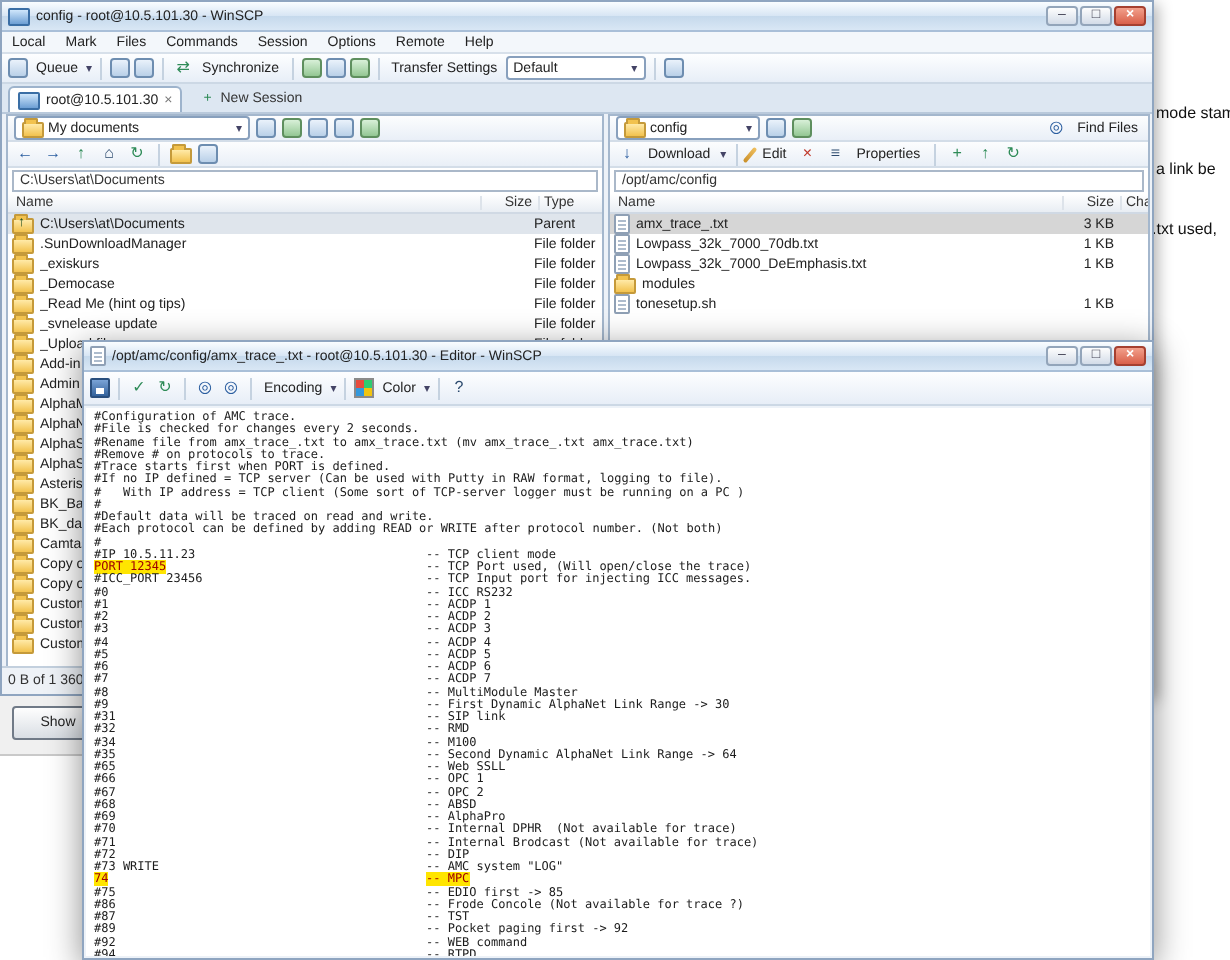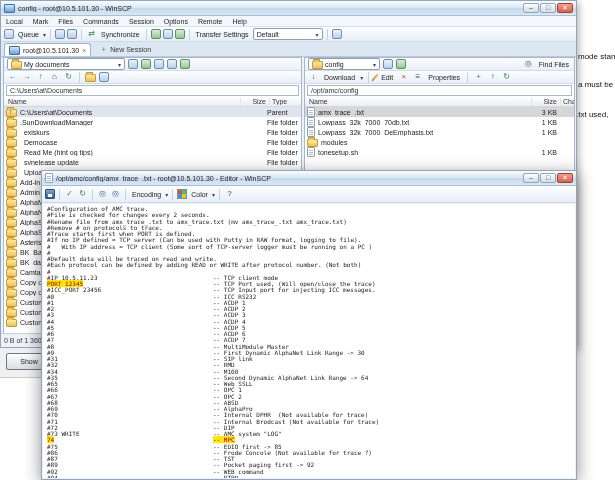--- a/index.html
+++ b/index.html
@@ -103,21 +103,21 @@
   .ic-pencil{width:2px;height:9px;background:linear-gradient(#f0c060,#c98f2a);transform:rotate(40deg);border-radius:1px;}
   .spacer{flex:1;}
 </style>
 </head>
 <body>
 
 <div id="stage">
 
   <div id="bg-layer">
     <div class="frag" id="frag-0">mode stam</div>
-    <div class="frag" id="frag-1">a must be</div>
+    <div class="frag" id="frag-1">a link be</div>
     <div class="frag" id="frag-2">.txt used,</div>
   </div>
 
   <div id="main-window" class="window">
     <div class="titlebar">
       <span class="ic ic-monitor"></span>
       <span class="title-text">config - root@10.5.101.30 - WinSCP</span>
       <span class="win-btns">
         <span class="win-btn">–</span>
         <span class="win-btn">□</span>

